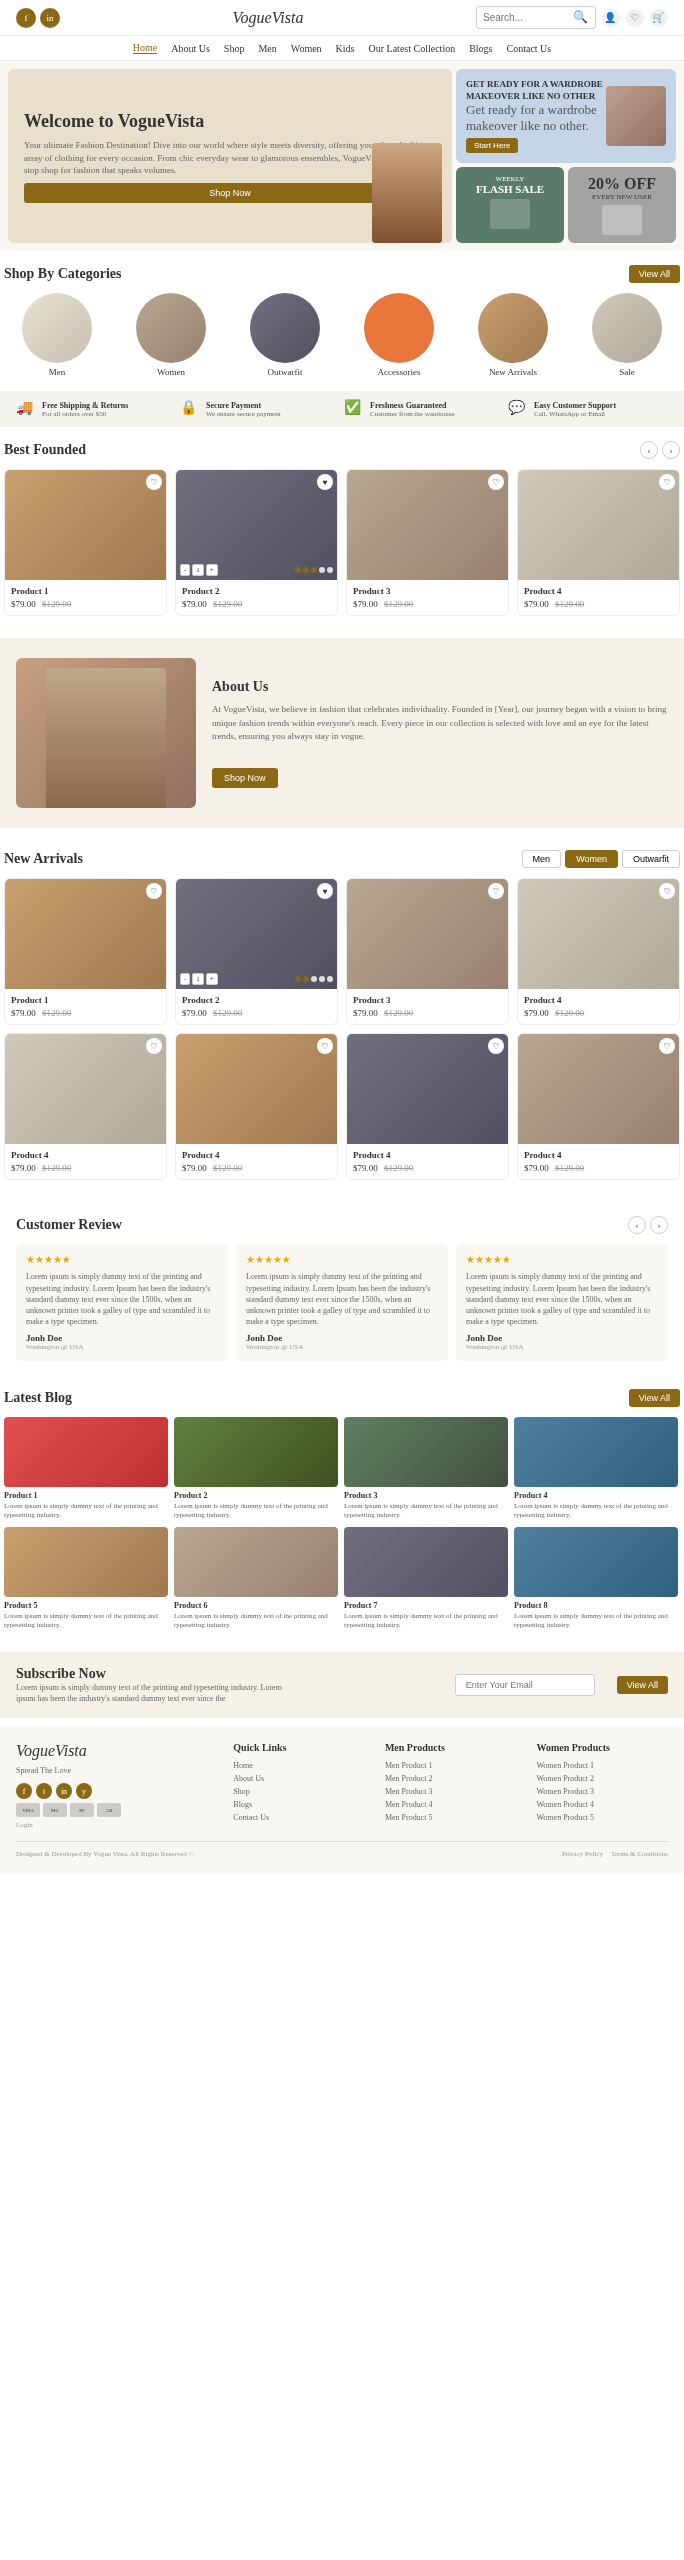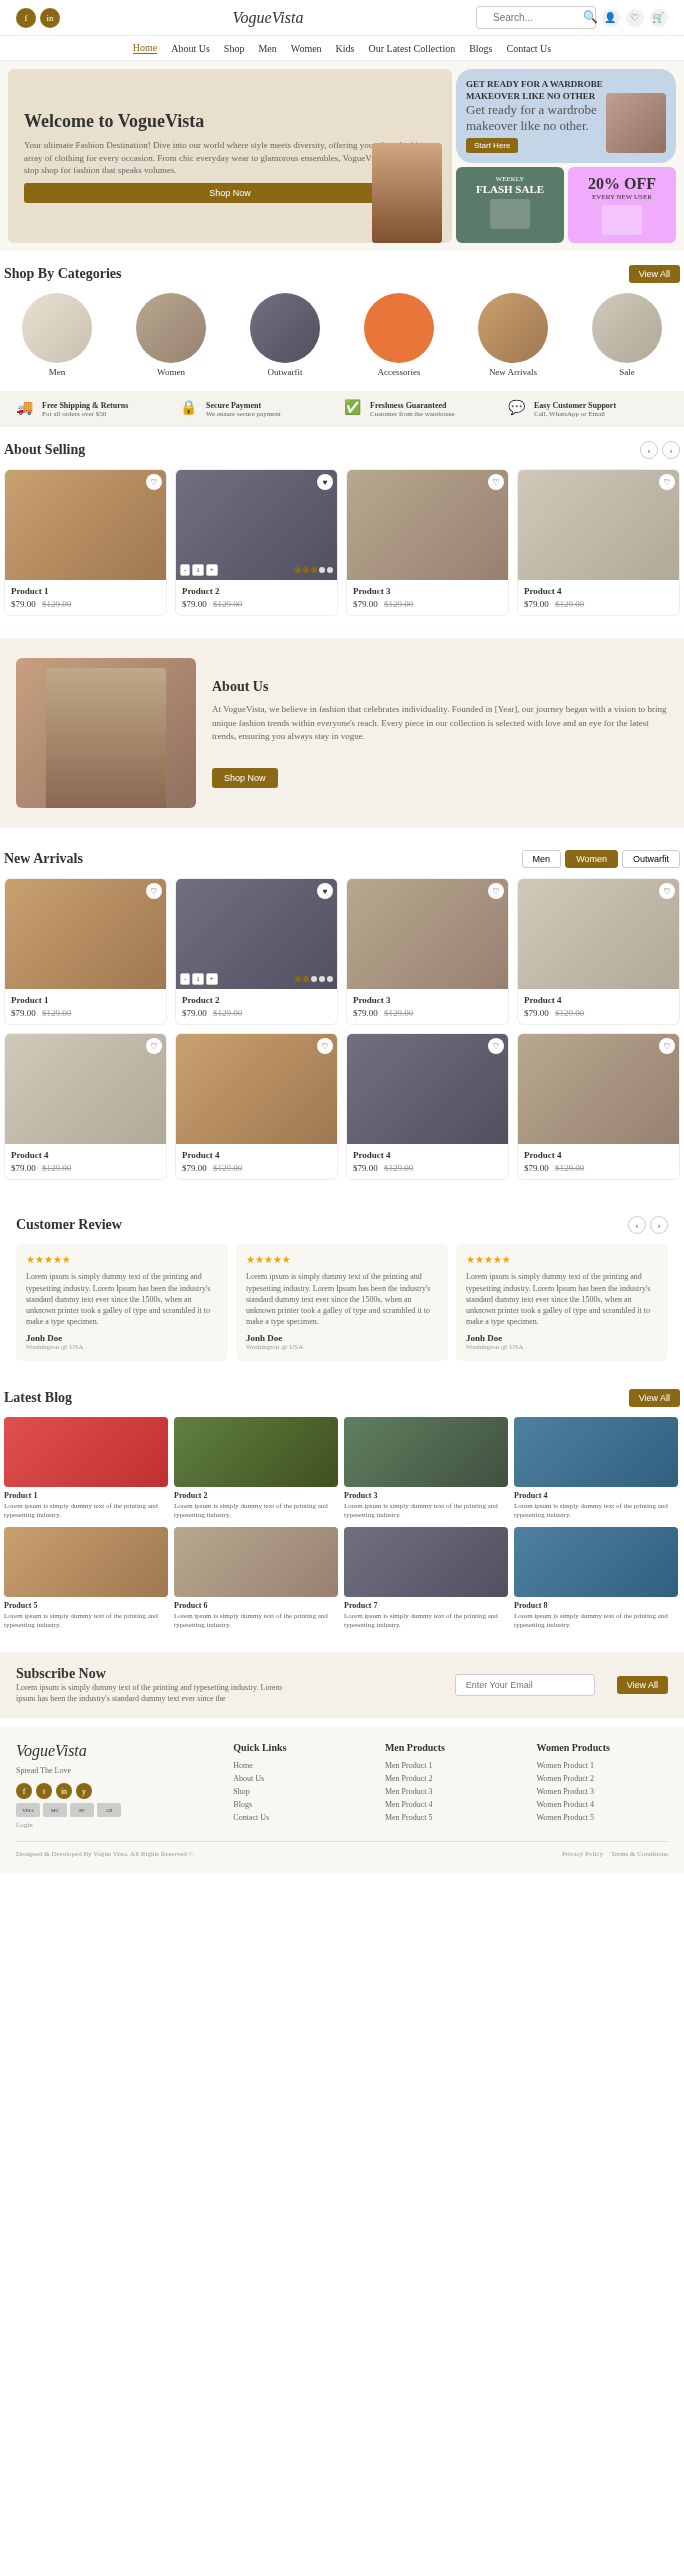--- a/index.html
+++ b/index.html
@@ -1,44 +1,44 @@
 <!DOCTYPE html>
 <html><head>
   <meta charset="utf-8">
   <style>
     * { margin: 0; padding: 0; box-sizing: border-box; }
     body { font-family: 'Georgia', serif; font-size: 12px; color: #333; background: #fff; width: 684px; }
     
     
     .top-bar { display: flex; align-items: center; justify-content: space-between; padding: 6px 16px; border-bottom: 1px solid #eee; }
     .logo-text { font-family: 'Georgia', serif; font-size: 14px; color: #333; text-align: center; line-height: 1.2; }
-    .search-bar { display: flex; align-items: center; border: 1px solid #ccc; border-radius: 3px; padding: 3px 16px; width: 120px; }
+    .search-bar { display: flex; align-items: center; border: 1px solid #ccc; border-radius: 3px; padding: 3px 6px; width: 120px; }
     .search-bar input { border: none; outline: none; font-size: 10px; width: 90px; }
     .header-icon { width: 18px; height: 18px; border-radius: 50%; background: #f0f0f0; display: flex; align-items: center; justify-content: center; font-size: 10px; cursor: pointer; }
     
     .nav-bar { display: flex; align-items: center; justify-content: center; gap: 14px; padding: 6px 16px; border-bottom: 1px solid #eee; font-size: 10px; }
     .nav-item { cursor: pointer; color: #333; text-decoration: none; }
     .nav-item.active { color: #8B6914; border-bottom: 1px solid #8B6914; }
     
     
     .hero { display: flex; gap: 4px; padding: 8px; background: #f9f7f2; }
     .hero-left { flex: 1; background: #e8e0cc; border-radius: 6px; padding: 16px; position: relative; overflow: hidden; min-height: 120px; display: flex; flex-direction: column; justify-content: center; }
     .hero-left h1 { font-size: 18px; font-weight: bold; color: #333; line-height: 1.3; }
     .hero-left p { font-size: 9px; color: #666; margin: 6px 0; line-height: 1.4; }
     .btn-primary { background: #8B6914; color: white; border: none; padding: 5px 12px; border-radius: 3px; font-size: 9px; cursor: pointer; display: inline-block; }
     .hero-right { display: flex; flex-direction: column; gap: 4px; width: 220px; }
-    .hero-banner { background: #c5d5e8; border-radius: 16px; padding: 10px; min-height: 70px; display: flex; align-items: flex-end; justify-content: space-between; }
+    .hero-banner { background: #c5d5e8; border-radius: 6px; padding: 10px; min-height: 70px; display: flex; align-items: center; justify-content: space-between; }
     .hero-banner-text { flex: 1; }
     .hero-banner-text h3 { font-size: 9px; font-weight: bold; color: #333; line-height: 1.3; }
     .hero-banner-text p { font-size: 13px; color: #555; }
     .hero-sub-banners { display: flex; gap: 4px; }
     .flash-sale { background: #5a7a6a; border-radius: 6px; flex: 1; min-height: 55px; padding: 8px; color: white; text-align: center; }
     .flash-sale .label { font-size: 7px; }
     .flash-sale .title { font-size: 11px; font-weight: bold; }
-    .twenty-off { background: #f0abfc; border-radius: 6px; flex: 1; min-height: 55px; padding: 8px; text-align: center; display: flex; flex-direction: column; align-items: center; justify-content: space-between; }
+    .twenty-off { background: #a3a3a3; border-radius: 6px; flex: 1; min-height: 55px; padding: 8px; text-align: center; display: flex; flex-direction: column; align-items: center; justify-content: space-between; }
     .twenty-off .big { font-size: 16px; font-weight: bold; color: #333; }
     .twenty-off .small { font-size: 7px; color: #333; }
     
     
     .model-placeholder { position: absolute; right: 10px; bottom: 0; width: 70px; height: 100px; background: linear-gradient(to bottom, #c8a97a, #a07850); border-radius: 4px; display: flex; align-items: center; justify-content: center; color: white; font-size: 8px; }
     
     
     .section { padding: 14px 4px; }
     .section-header { display: flex; align-items: center; justify-content: space-between; margin-bottom: 10px; }
     .section-title { font-size: 14px; font-weight: bold; color: #333; }
@@ -276,21 +276,21 @@
     <div class="feature-icon">💬</div>
     <div class="feature-text">
       <div class="title">Easy Customer Support</div>
       <div class="sub">Call, WhatsApp or Email</div>
     </div>
   </div>
 </div>
 
 <section class="section">
   <div class="section-header">
-    <h2 class="section-title">About Selling</h2>
+    <h2 class="section-title">Best Founded</h2>
     <div class="arrows">
       <div class="arrow-btn">‹</div>
       <div class="arrow-btn">›</div>
     </div>
   </div>
   <div class="products-grid">
     <div class="product-card">
       <div class="product-img">
         <div class="product-img-inner img-bg-1"></div>
         <div class="wishlist-btn">♡</div>

